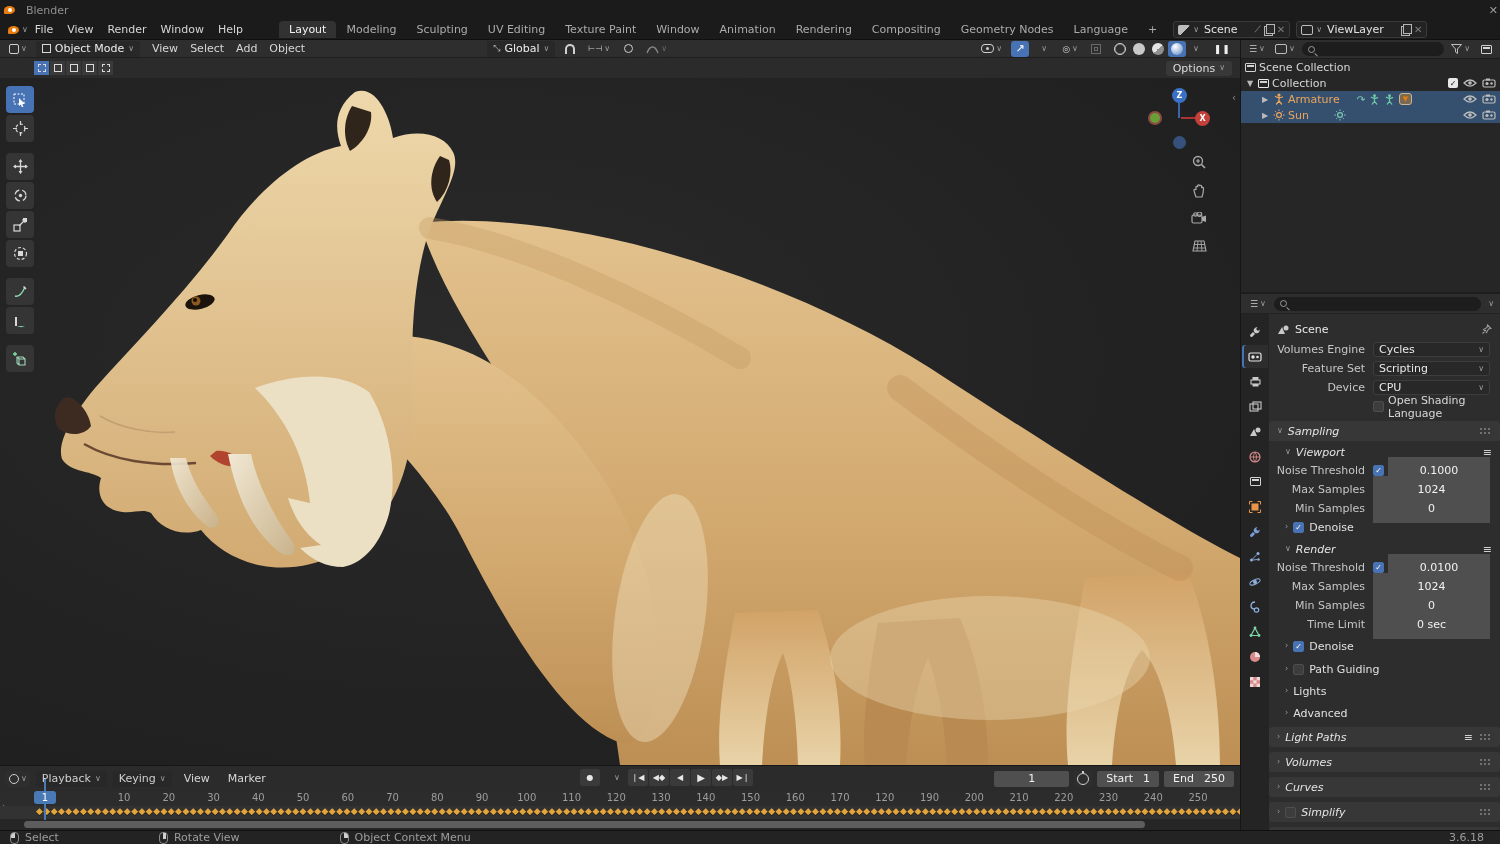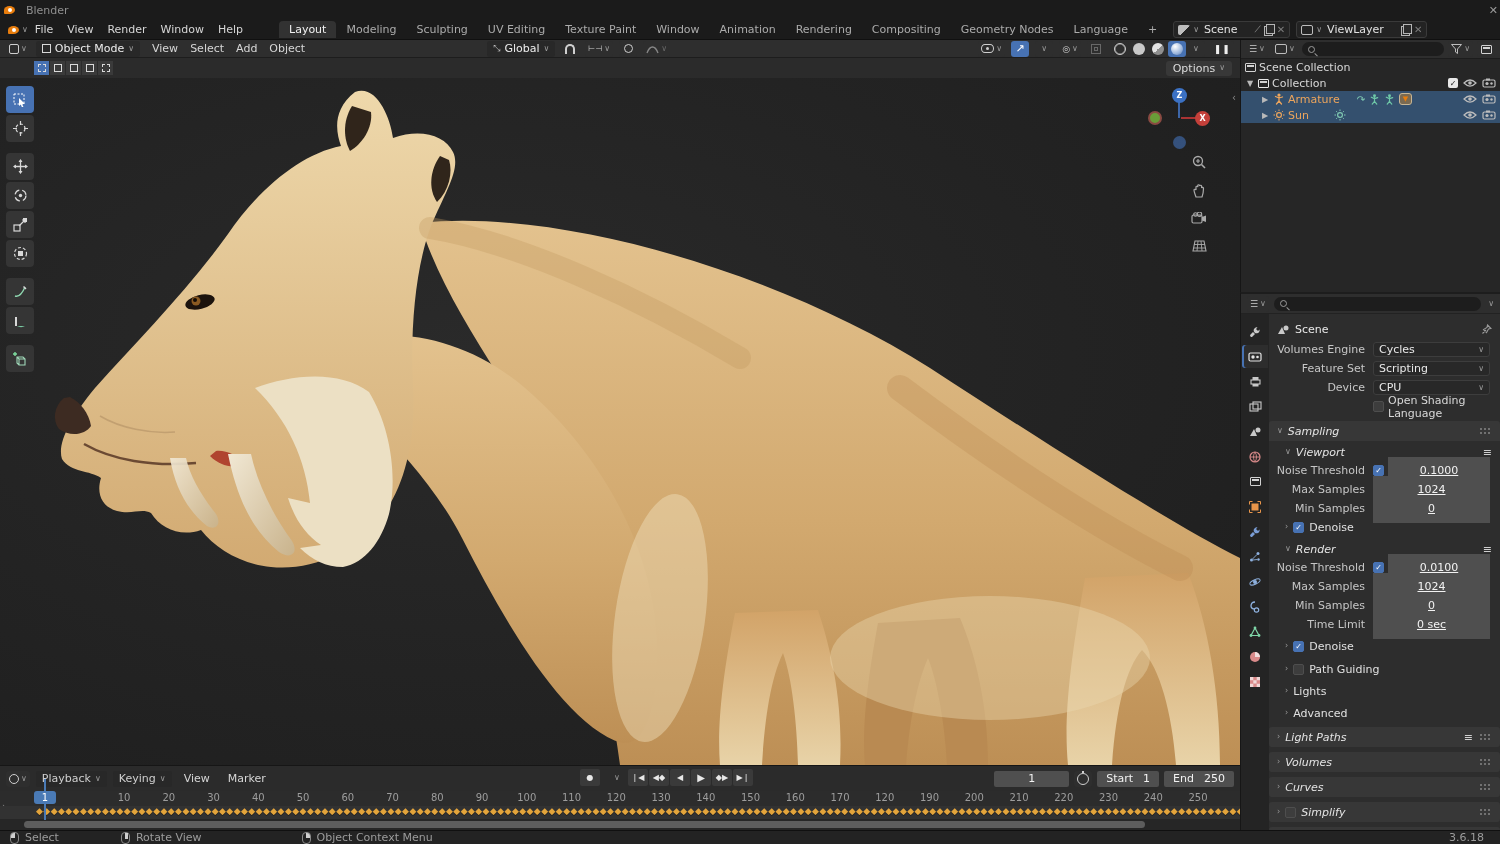--- a/index.html
+++ b/index.html
@@ -96,21 +96,21 @@
   #pr-header { height:20px; background:#2e2e2e; display:flex; align-items:center; gap:5px; padding:0 6px; border-bottom:1px solid #222; }
   #pr-tabs { position:absolute; left:0; top:20px; bottom:0; width:28px; background:#242424; display:flex; flex-direction:column; align-items:center; padding-top:6px; gap:2px; }
   .ptab { width:26px; height:23px; display:flex; align-items:center; justify-content:center; border-radius:3px 0 0 3px; }
   .ptab.active { background:#2d2d2d; box-shadow:inset 2px 0 0 #4772b3; }
   #pr-main { position:absolute; left:28px; top:20px; right:0; bottom:0; overflow:hidden; padding:4px 0 0 0; }
   .crumb { display:flex; align-items:center; gap:5px; height:22px; padding:0 8px; }
   .prow { display:flex; align-items:center; height:19px; padding:0 10px 0 0; }
   .plabel { width:104px; text-align:right; padding-right:8px; color:#c6c6c6; flex:none; }
   .pwidget { flex:1; display:flex; align-items:center; gap:4px; }
   .dropf { flex:1; background:#282828; border:1px solid #3d3d3d; border-radius:3px; height:15px; display:flex; align-items:center; justify-content:space-between; padding:0 5px; color:#e8e8e8; }
-  .numf { flex:1; background:#4f4f4f; border-radius:0; height:28px; display:flex; align-items:center; justify-content:center; color:#f2f2f2;text-decoration:underline; }
+  .numf { flex:1; background:#4f4f4f; border-radius:0; height:28px; display:flex; align-items:center; justify-content:center; color:#f2f2f2; }
   .ckb { width:11px; height:11px; border-radius:2px; background:#3d3d3d; border:1px solid #4e4e4e; flex:none; display:flex; align-items:center; justify-content:center; font-size:8px; color:#fff; }
   .ckb.on { background:#4772b3; border-color:#4772b3; }
   .phead { display:flex; align-items:center; gap:5px; height:20px; background:#373737; padding:0 8px; margin-top:5px; border-radius:3px 3px 0 0; }
   .phead.flat { border-radius:3px; }
   .psub { display:flex; align-items:center; gap:5px; height:18px; padding:0 8px 0 16px; margin-top:2px; }
   .phead .lbl, .psub .lbl { color:#e4e4e4;font-style:italic; }
   .rightpack { margin-left:auto; display:flex; align-items:center; gap:6px; }
   .toggle-row { display:flex; align-items:center; gap:5px; height:18px; padding-left:16px; }
 
   
@@ -942,21 +942,21 @@
   <div id="tl-scroll">
       <span class="thumb"></span>
     </div>
 </div>
 
 <div id="statusbar">
   <span class="sb-item" style="margin-left:10px">
     <span class="mouse left"></span>
     <span>Select</span>
   </span>
-  <span class="sb-item" style="margin-left:62px">
+  <span class="sb-item" style="margin-left:100px">
     <span class="mouse mid"></span>
     <span>Rotate View</span>
   </span>
   <span class="sb-item" style="margin-left:100px">
     <span class="mouse right"></span>
     <span>Object Context Menu</span>
   </span>
   <span class="version">3.6.18</span>
 </div>
 

